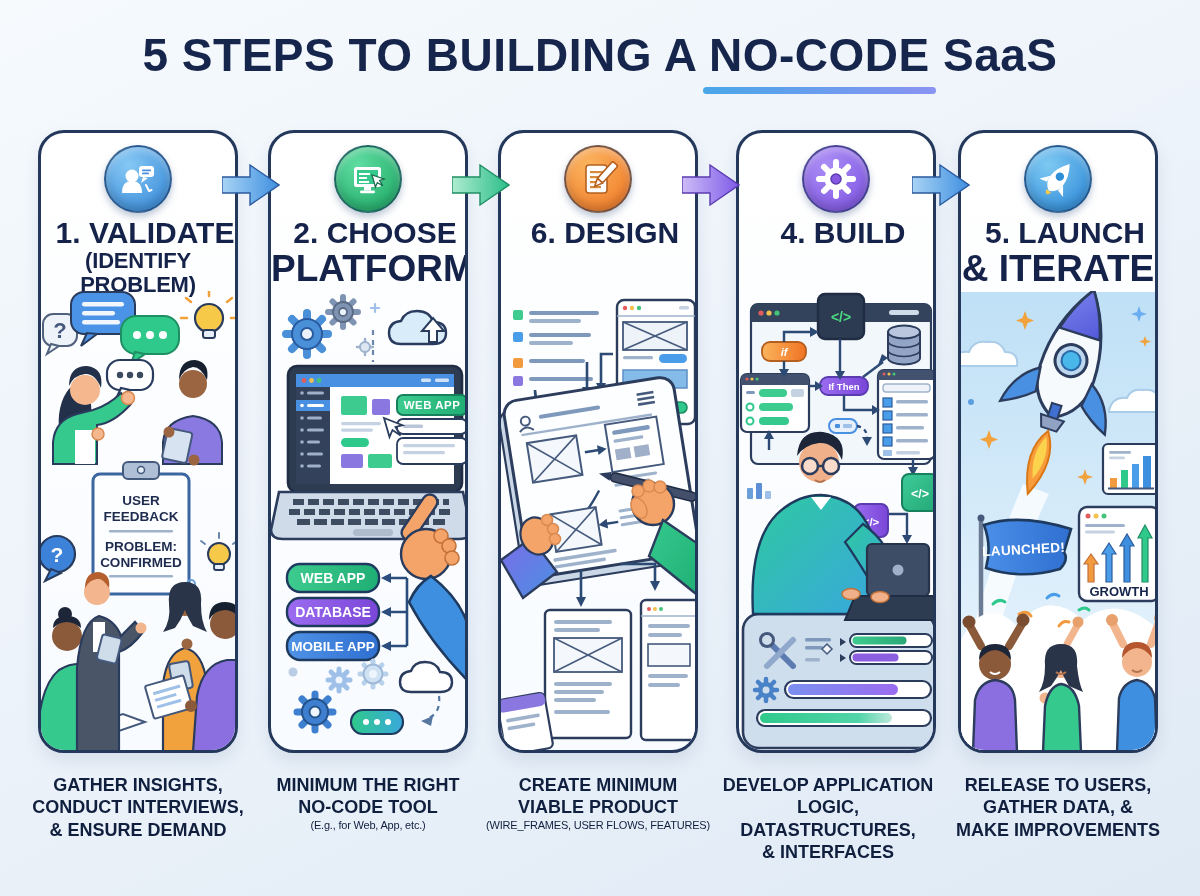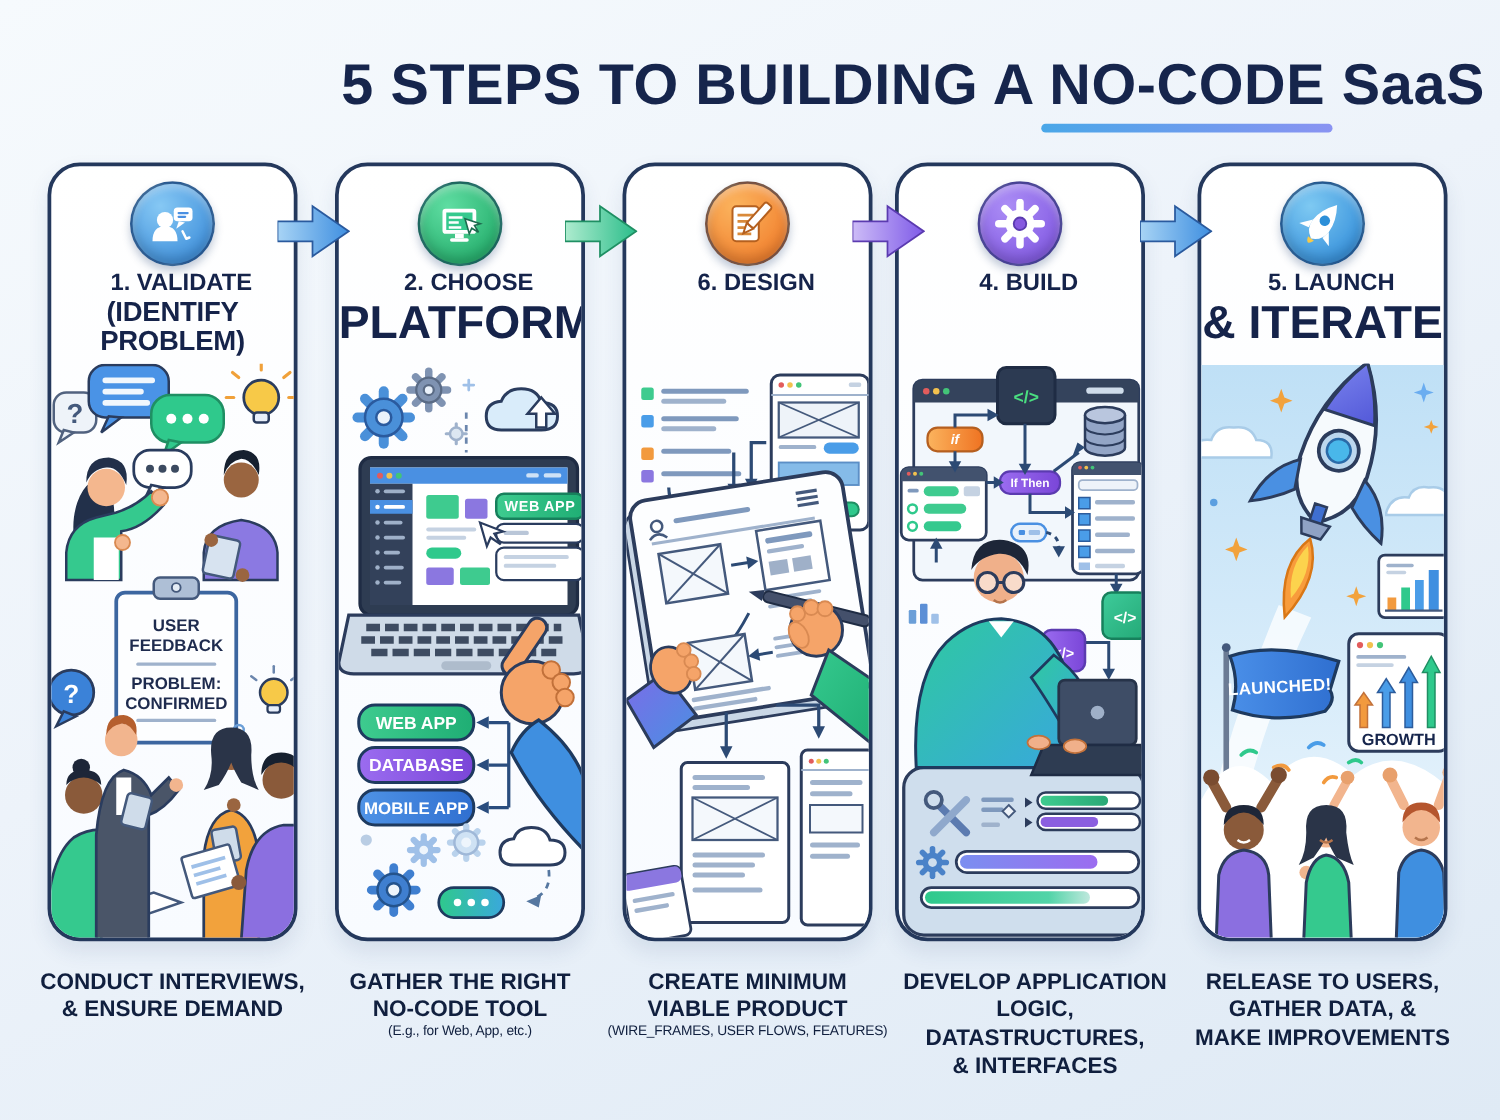--- a/index.html
+++ b/index.html
@@ -1,41 +1,41 @@
 <!DOCTYPE html>
 <html><head>
 <meta charset="utf-8">
 <style>
   html,body{margin:0;padding:0;background:#e9f0f8;}
   .canvas{position:relative;width:1200px;height:896px;overflow:hidden;
     background:linear-gradient(155deg,#f6fafd 0%,#edf3fa 45%,#dfeaf5 100%);
     font-family:"Liberation Sans",sans-serif;}
   
-  .title{position:absolute;top:28px;left:0;right:0;margin:12px;text-align:right;
+  .title{position:absolute;top:28px;left:0;right:0;margin:0;text-align:center;
     font-size:46px;font-weight:bold;color:#16254c;letter-spacing:.5px;}
   .title .hl{position:relative;display:inline-block;}
   .title .hl::after{content:"";position:absolute;left:-6px;right:-6px;bottom:-12px;height:7px;
     border-radius:4px;background:linear-gradient(90deg,#49a7e8,#8a93f2);}
   
   .panel{position:absolute;top:130px;width:200px;height:623px;box-sizing:border-box;
     background:linear-gradient(180deg,#ffffff,#f8fbff);
     border:3px solid #24385c;border-radius:26px;overflow:hidden;
     box-shadow:0 8px 16px rgba(40,70,120,.10);}
-  .p1{left:38px}.p2{left:268px}.p3{left:498px}.p4{left:716px}.p5{left:958px}
+  .p1{left:38px}.p2{left:268px}.p3{left:498px}.p4{left:736px}.p5{left:958px}
   .step-icon{position:absolute;top:12px;left:50%;transform:translateX(-50%);
     width:64px;height:64px;border-radius:50%;display:flex;align-items:center;justify-content:center;
     border:2px solid rgba(18,40,80,.55);
     box-shadow:inset 0 -5px 9px rgba(0,0,0,.18),inset 0 4px 6px rgba(255,255,255,.35),0 4px 7px rgba(30,60,110,.28);}
   .ic-blue{background:radial-gradient(circle at 35% 28%,#86c8f4,#2f83d6);}
   .ic-green{background:radial-gradient(circle at 35% 28%,#5fdda2,#17a35f);}
   .ic-orange{background:radial-gradient(circle at 35% 28%,#fbb45e,#ef7322);}
   .ic-purple{background:radial-gradient(circle at 35% 28%,#ab8df5,#7a4fe0);}
   .ic-blue2{background:radial-gradient(circle at 35% 28%,#7ec9f2,#2583d6);}
   .step-head{position:absolute;top:84px;left:0;right:0;text-align:center;color:#15234a;line-height:1.08;}
-  .step-head .t1{font-size:19px;font-weight:bold;padding-left:14px;}
+  .step-head .t1{font-size:30px;font-weight:bold;padding-left:14px;}
   .step-head .t2{font-size:37px;font-weight:bold;}
   .p1 .step-head .t2{font-size:22px;letter-spacing:-.2px;}
   .art{position:absolute;left:0;top:158px;width:200px;height:462px;display:block;}
   
   .flow-arrow{position:absolute;top:162px;width:58px;height:46px;z-index:6;}
   .fa1{left:222px}.fa2{left:452px}.fa3{left:682px}.fa4{left:912px}
   
   .caption{position:absolute;top:774px;width:250px;text-align:center;color:#101f3e;
     font-size:18px;font-weight:bold;line-height:1.24;}
   .caption .note{font-weight:normal;font-size:11px;letter-spacing:-.2px;}
@@ -929,25 +929,26 @@
           <linearGradient id="agB2" x1="0" y1="0" x2="1" y2="0">
             <stop offset="0" stop-color="#a8d4f5"></stop>
             <stop offset="1" stop-color="#3f8fe0"></stop>
           </linearGradient>
         </defs>
       <path d="M0,15 H28 V3 L57,23 L28,43 V31 H0 Z" fill="url(#agB2)" stroke="#2a5a9e" stroke-width="1.4"></path>
     </svg>
   </div>
 
   <div class="caption c1">
+    <div>GATHER INSIGHTS,</div>
     <div>CONDUCT INTERVIEWS,</div>
     <div>&amp; ENSURE DEMAND</div>
   </div>
   <div class="caption c2">
-    <div>GATHER THE RIGHT</div>
+    <div>MINIMUM THE RIGHT</div>
     <div>NO-CODE TOOL</div>
     <div class="note">(E.g., for Web, App, etc.)</div>
   </div>
   <div class="caption c4">
     <div>DEVELOP APPLICATION</div>
     <div>LOGIC,</div>
     <div>DATASTRUCTURES,</div>
     <div>&amp; INTERFACES</div>
   </div>
   <div class="caption c3">

